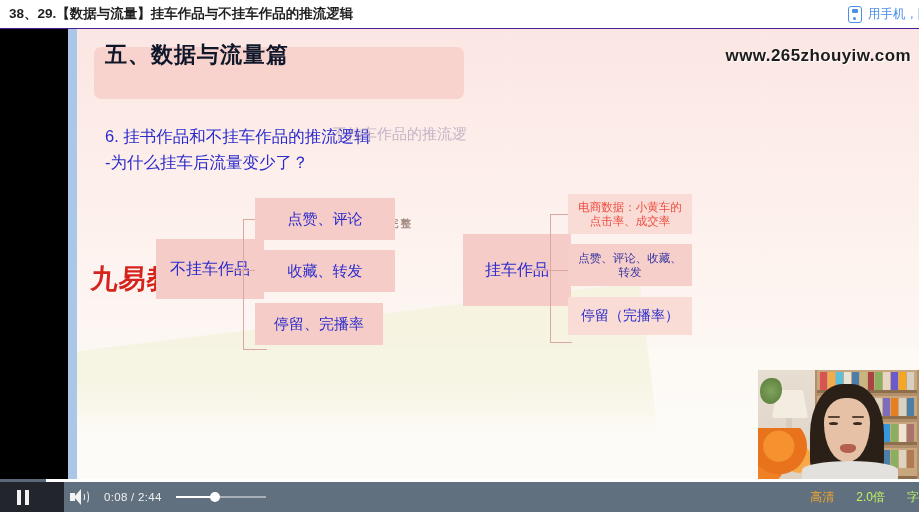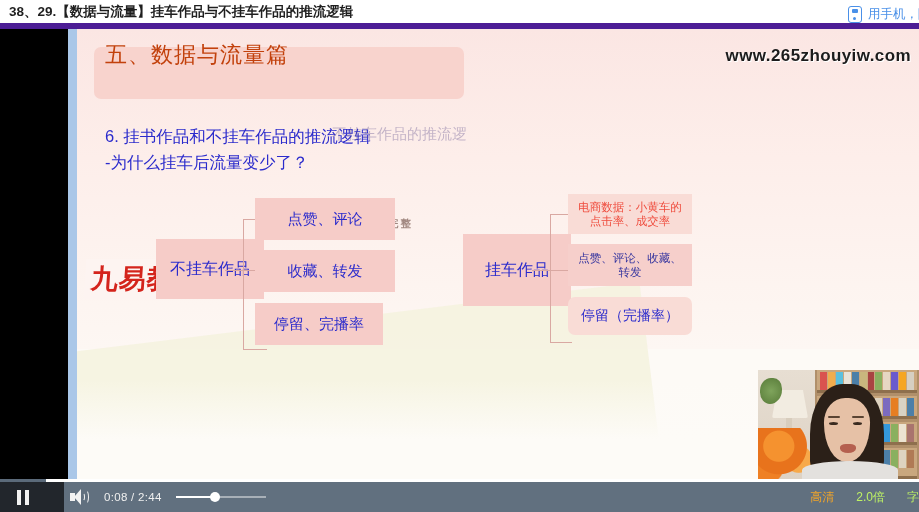--- a/index.html
+++ b/index.html
@@ -8,21 +8,21 @@
     font-family: "Liberation Sans", "DejaVu Sans", sans-serif;
     overflow: hidden;
     background: #ffffff;
   }
   #app { position: relative; width: 919px; height: 512px; }
 
   
   .header {
     position: absolute; left: 0; top: 0; width: 919px; height: 29px;
     background: #ffffff;
-    border-bottom: 6px solid #4c1d95;
+    border-bottom: 1px solid #4c1d95;
     display: flex; align-items: center;
   }
   .header-title {
     font-size: 13.5px; font-weight: bold; color: #1f1f1f;
     margin-left: 9px; white-space: nowrap; letter-spacing: 0px;
   }
   .header-right {
     position: absolute; right: 0; top: 0; height: 29px;
     display: flex; align-items: center; gap: 6px; padding-right: 0px;
   }
@@ -76,21 +76,21 @@
     background: linear-gradient(180deg, rgba(253,250,246,0) 0%, #fdfbf7 60%);
   }
 
   
   .title-banner {
     position: absolute; left: 17px; top: 18px; width: 370px; height: 52px;
     background: #f8d3cd; border-radius: 7px;
   }
   .title-banner-text {
     position: absolute; left: 28px; top: 11px;
-    font-size: 22px; font-weight: normal; color: #c2410c;
+    font-size: 22px; font-weight: bold; color: #0f172a;
     letter-spacing: 1px; white-space: nowrap;
   }
 
   .subtitle-line1, .subtitle-line2 {
     position: absolute; left: 28px;
     font-size: 16.5px; color: #2b2bcc; white-space: nowrap;
   }
   .subtitle-line1 { top: 97px; }
   .subtitle-line2 { top: 123px; }
 
@@ -99,21 +99,21 @@
     position: absolute;
     display: flex; align-items: center; justify-content: center;
     text-align: center; line-height: 1.25;
     color: #2b2bcc;
     background: #f6ccc8;
   }
   .node.parent { font-size: 16px; margin-left: 23px; }
   .node.child  { font-size: 15px; }
   .node.child-sm { font-size: 11.5px; color: #ef4b3c; }
   .node.child-xs { font-size: 11.5px; color: #33339e; }
-  .node.child-md { font-size: 14px; border-radius: 7px; }
+  .node.child-md { font-size: 14px; }
   .node.light { background: #f6cfcb; }
   .node.lighter { background: #f9dcd6; }
 
   
   .bracket {
     position: absolute; border-left: 1px solid #d9a8a2;
   }
   .stub {
     position: absolute; height: 1px; background: #d9a8a2;
   }

